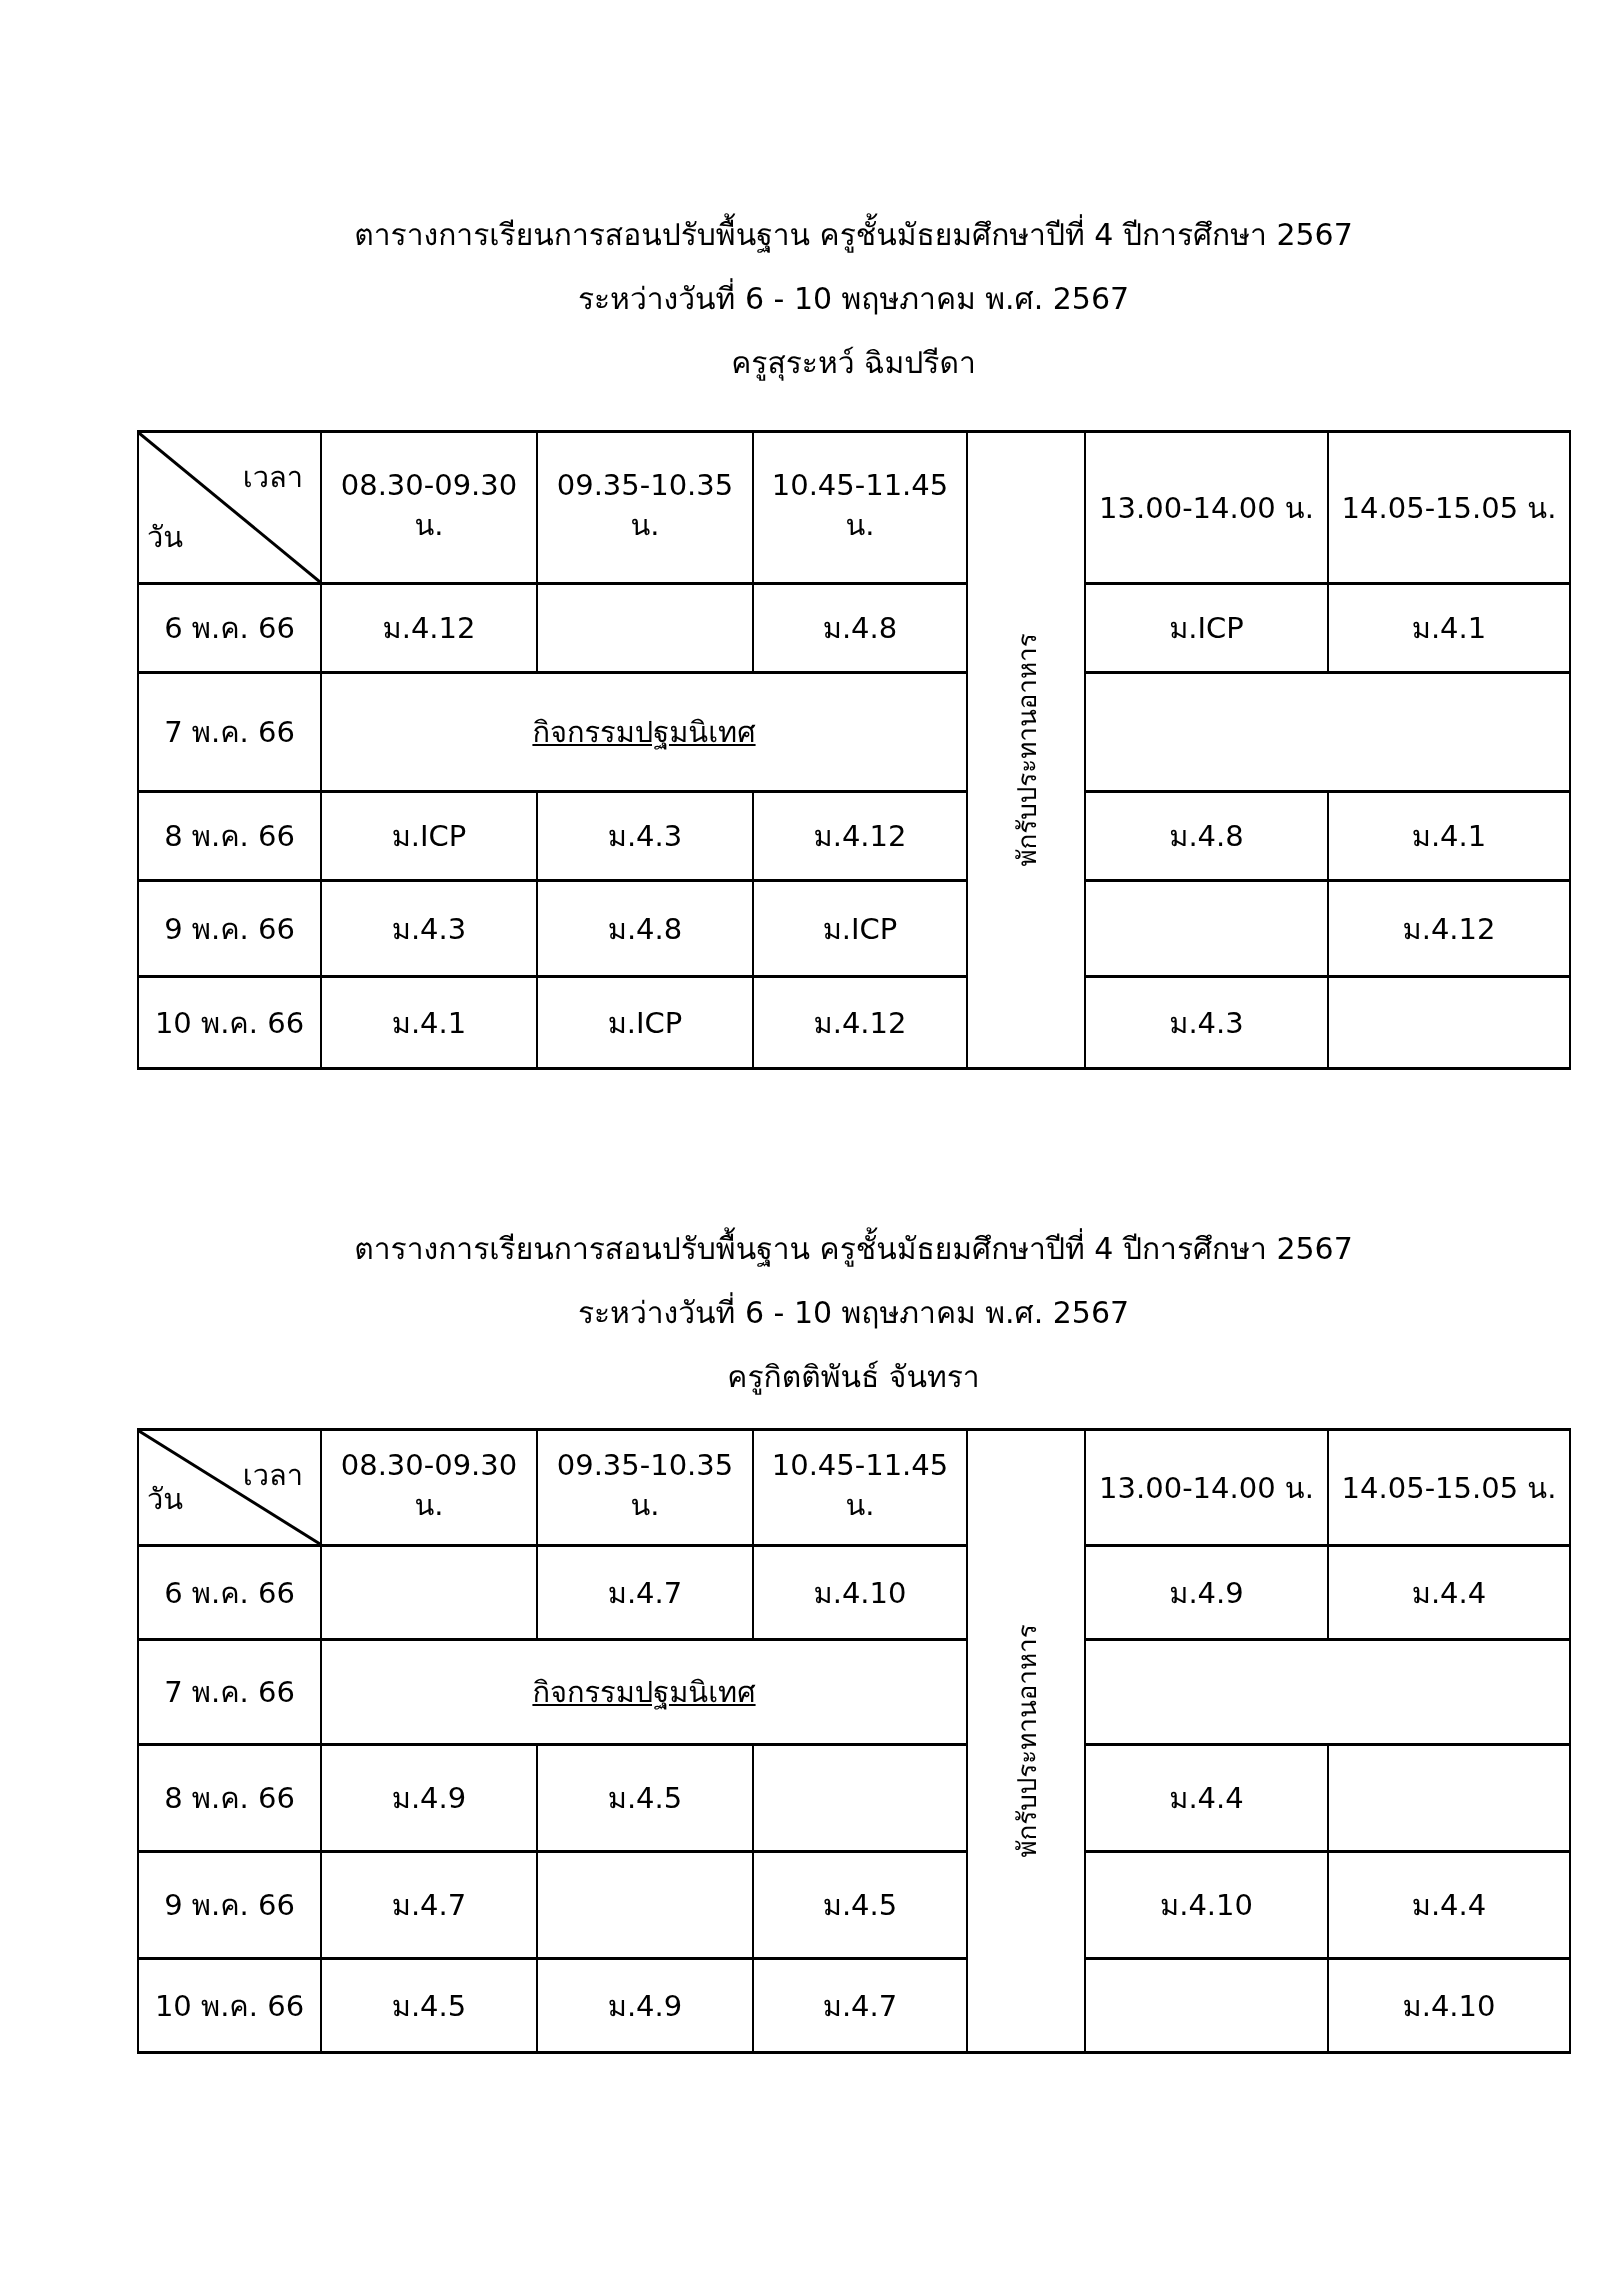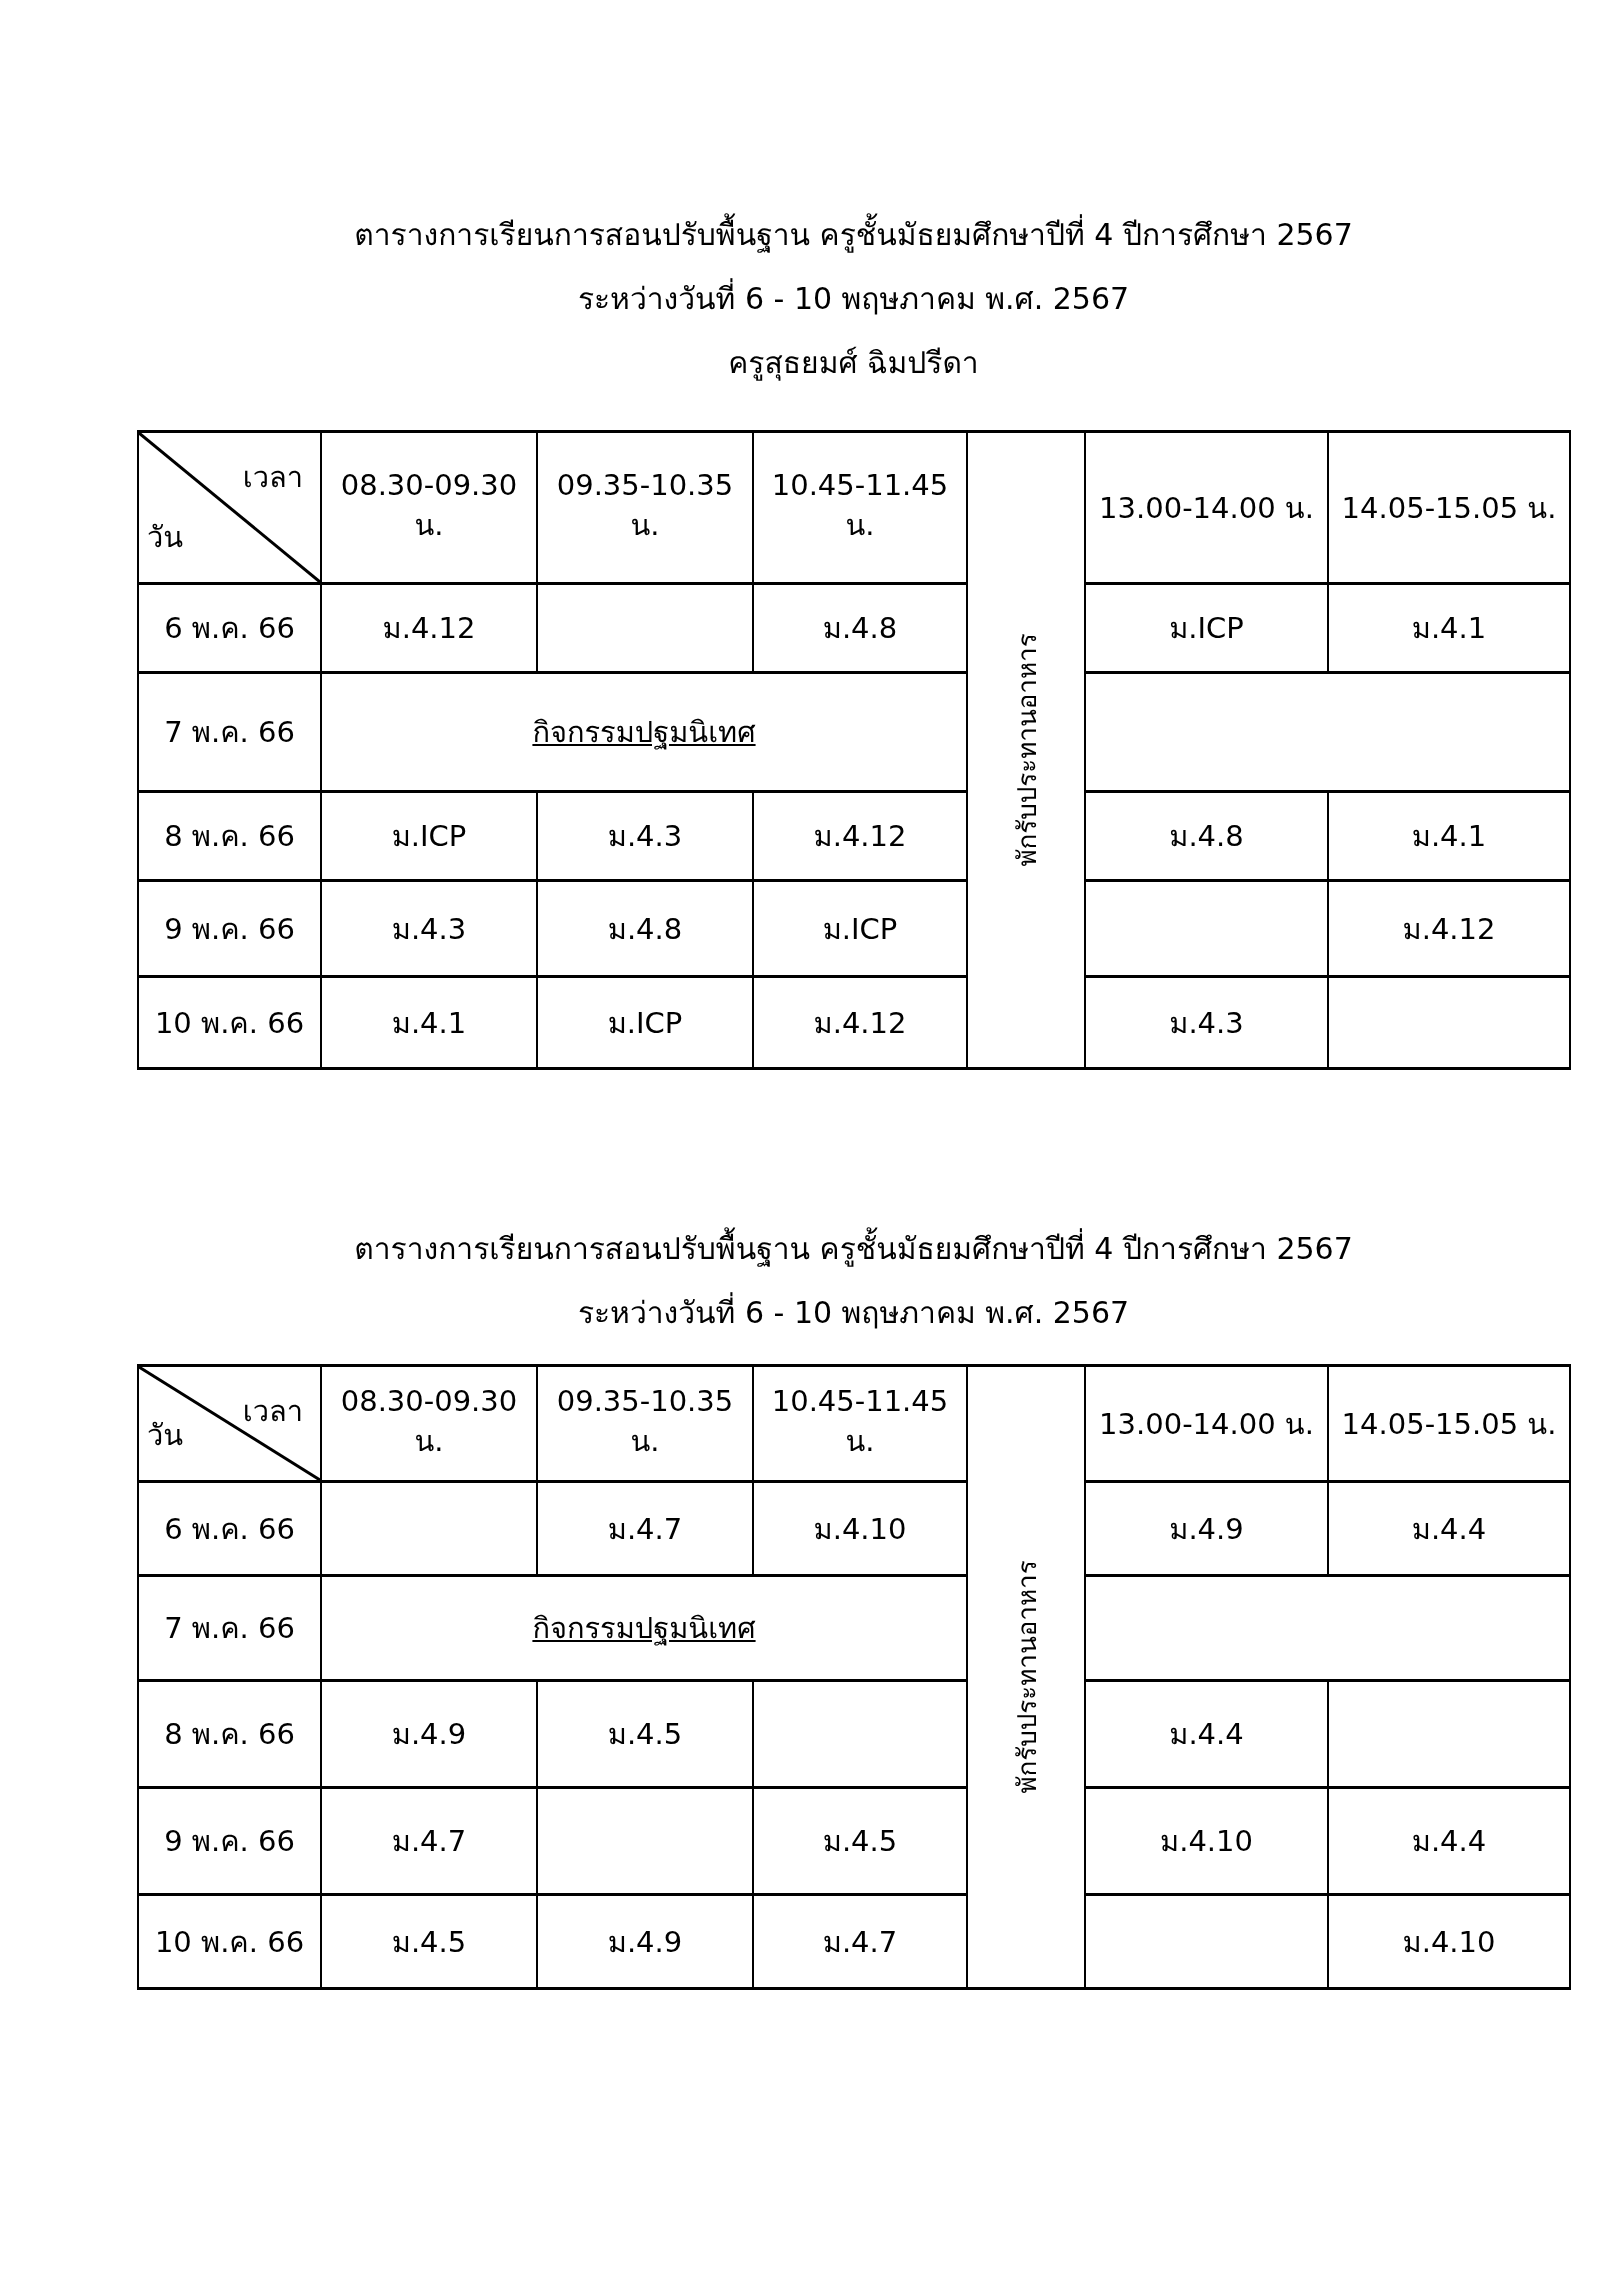--- a/index.html
+++ b/index.html
@@ -59,21 +59,21 @@
   td.activity-cell { font-size: 29px; text-decoration: underline; }
 </style>
 </head>
 <body>
 
 <div class="page">
 
   <div class="title-block tb1">
     <div class="tline">ตารางการเรียนการสอนปรับพื้นฐาน ครูชั้นมัธยมศึกษาปีที่ 4 ปีการศึกษา 2567</div>
     <div class="tline">ระหว่างวันที่ 6 - 10  พฤษภาคม  พ.ศ. 2567</div>
-    <div class="tline">ครูสุธยมศ์ ฉิมปรีดา</div>
+    <div class="tline">ครูสุระหว์ ฉิมปรีดา</div>
   </div>
 
   <table class="tt">
     <colgroup>
       <col style="width:183px">
         <col style="width:216px">
         <col style="width:216px">
       <col style="width:214px">
         <col style="width:118px">
         <col style="width:243px">
@@ -133,20 +133,21 @@
         <td class="c">ม.4.12</td>
         <td class="c">ม.4.3</td>
         <td class="c"></td>
       </tr>
     </tbody>
   </table>
 
   <div class="title-block tb2">
     <div class="tline">ตารางการเรียนการสอนปรับพื้นฐาน ครูชั้นมัธยมศึกษาปีที่ 4 ปีการศึกษา 2567</div>
     <div class="tline">ระหว่างวันที่ 6 - 10  พฤษภาคม  พ.ศ. 2567</div>
+    <div class="tline">ครูกิตติพันธ์ จันทรา</div>
   </div>
 
   <table class="tt" style="margin-top:36px">
     <colgroup>
       <col style="width:183px">
         <col style="width:216px">
         <col style="width:216px">
       <col style="width:214px">
         <col style="width:118px">
         <col style="width:243px">

